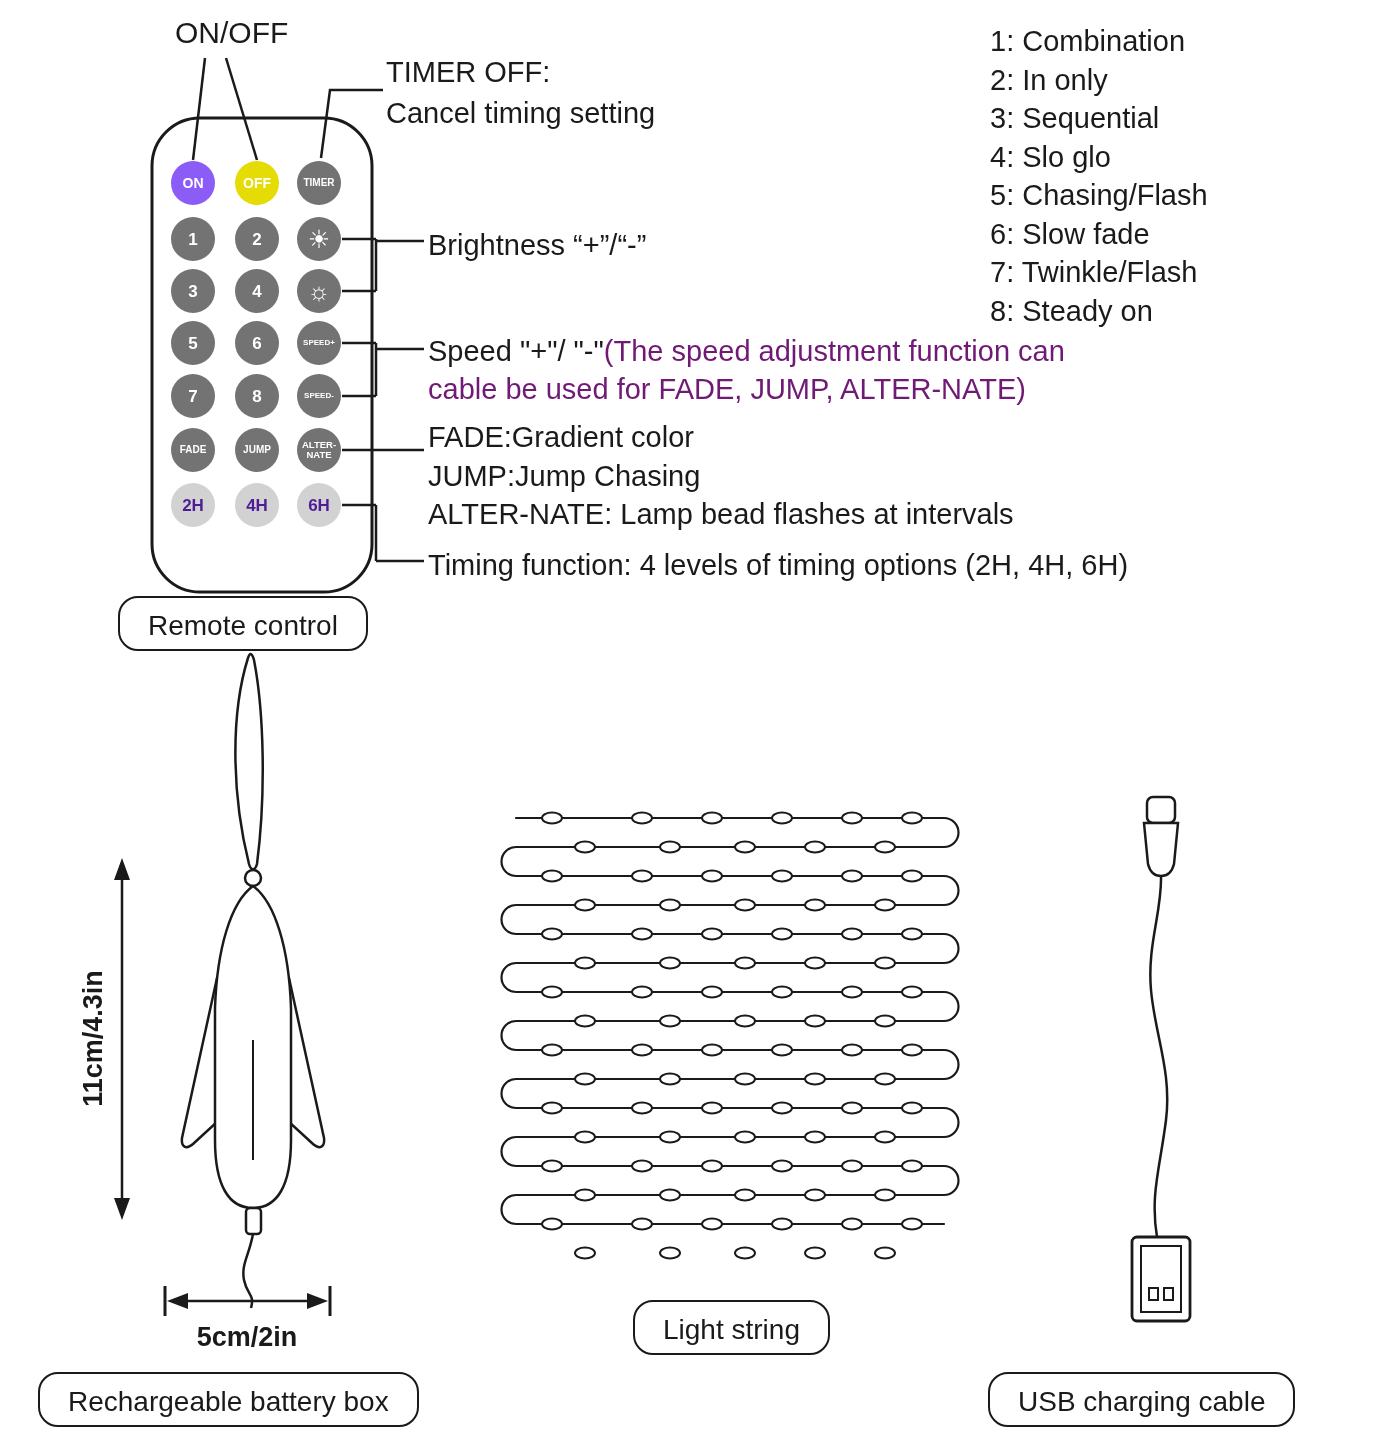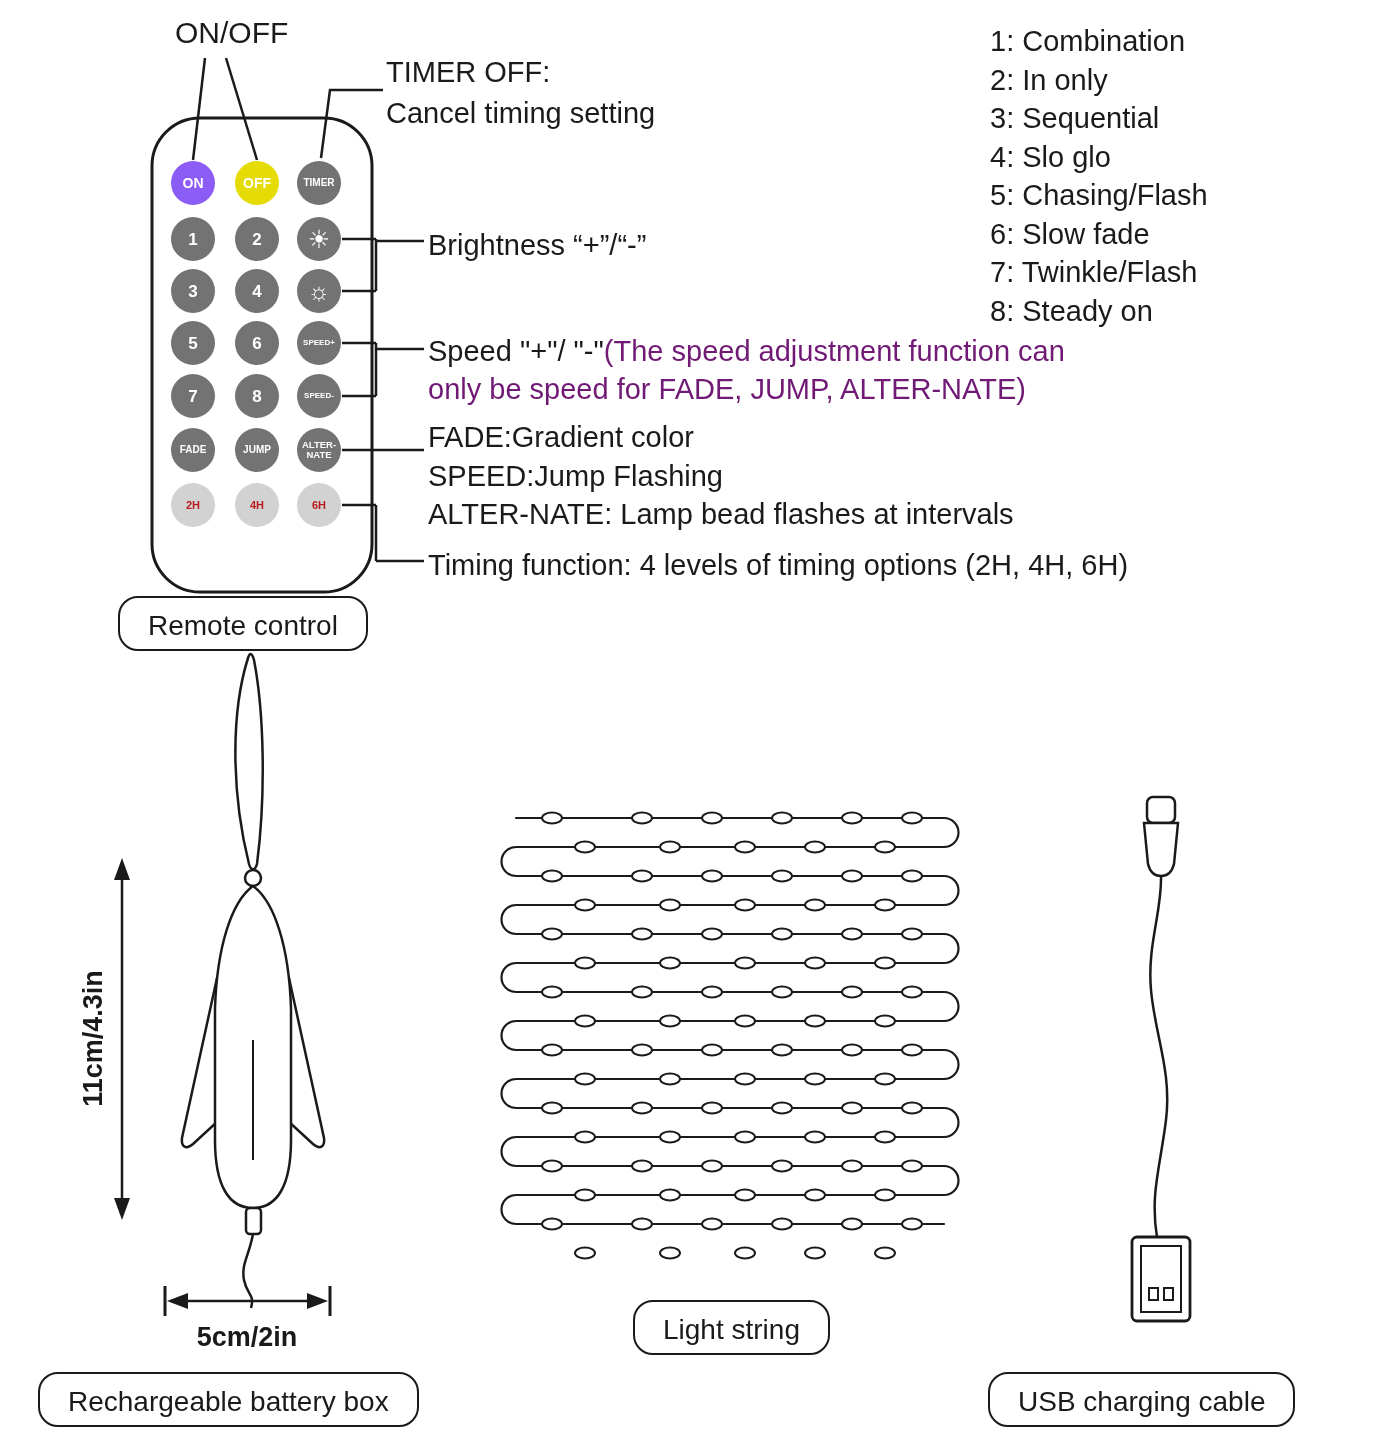--- a/index.html
+++ b/index.html
@@ -13,21 +13,21 @@
     display:flex; align-items:center; justify-content:center;
     background:#737373; color:#fff; font-weight:bold; font-size:17px;
     text-align:center; line-height:1;
   }
   .btn.gray   { background:#8b5cf6; font-size:14px; }
   .btn.yellow { background:#e4dc04; font-size:14px; }
   .btn.tinytext { font-size:10px; }
   .btn.micro  { font-size:8px; }
   .btn.sun    { font-size:25px; font-weight:normal; }
   .btn.wrap   { font-size:9.5px; line-height:1.1; padding:2px; }
-  .btn.faded  { background:#d2d2d2; color:#b91c1c; font-size:11px; }
+  .btn.faded  { background:#d2d2d2; color:#4c1d95; font-size:17px; }
 
   .note { position:absolute; font-size:29px; line-height:38px; white-space:nowrap; }
   .red  { color:#701a75; }
 
   .pill {
     position:absolute; border:2.5px solid #1a1a1a; border-radius:20px;
     padding:12px 28px 7px; font-size:28px; background:#fff; white-space:nowrap;
   }
   .modes { position:absolute; left:990px; top:22px; font-size:29px; line-height:38.5px; }
   .dim { position:absolute; font-weight:bold; font-size:27px; text-align:center; }
@@ -157,26 +157,26 @@
 
   <div class="note" style="left:386px;top:52px;line-height:41px">
     <div>TIMER OFF:</div>
     <div>Cancel timing setting</div>
   </div>
 
   <div class="note" style="left:428px;top:226px">Brightness “+”/“-”</div>
 
   <div class="note" style="left:428px;top:332px">
     <div><span>Speed "+"/ "-"</span><span class="red">(The speed adjustment function can</span></div>
-    <div class="red">only be speed for FADE, JUMP, ALTER-NATE)</div>
+    <div class="red">cable be used for FADE, JUMP, ALTER-NATE)</div>
   </div>
 
   <div class="note" style="left:428px;top:418px;line-height:38.5px">
     <div>FADE:Gradient color</div>
-    <div>SPEED:Jump Flashing</div>
+    <div>JUMP:Jump Chasing</div>
     <div>ALTER-NATE: Lamp bead flashes at intervals</div>
   </div>
 
   <div class="note" style="left:428px;top:546px">Timing function: 4 levels of timing options (2H, 4H, 6H)</div>
 
   <div class="modes">
     <div>1: Combination</div>
     <div>2: In only</div>
     <div>3: Sequential</div>
     <div>4: Slo glo</div>

